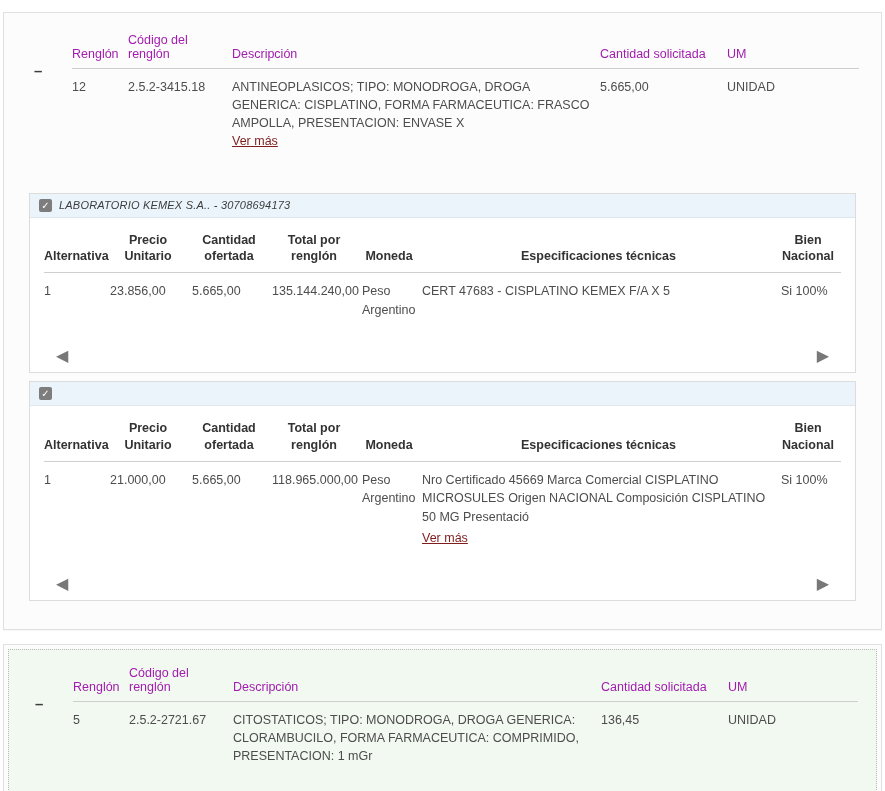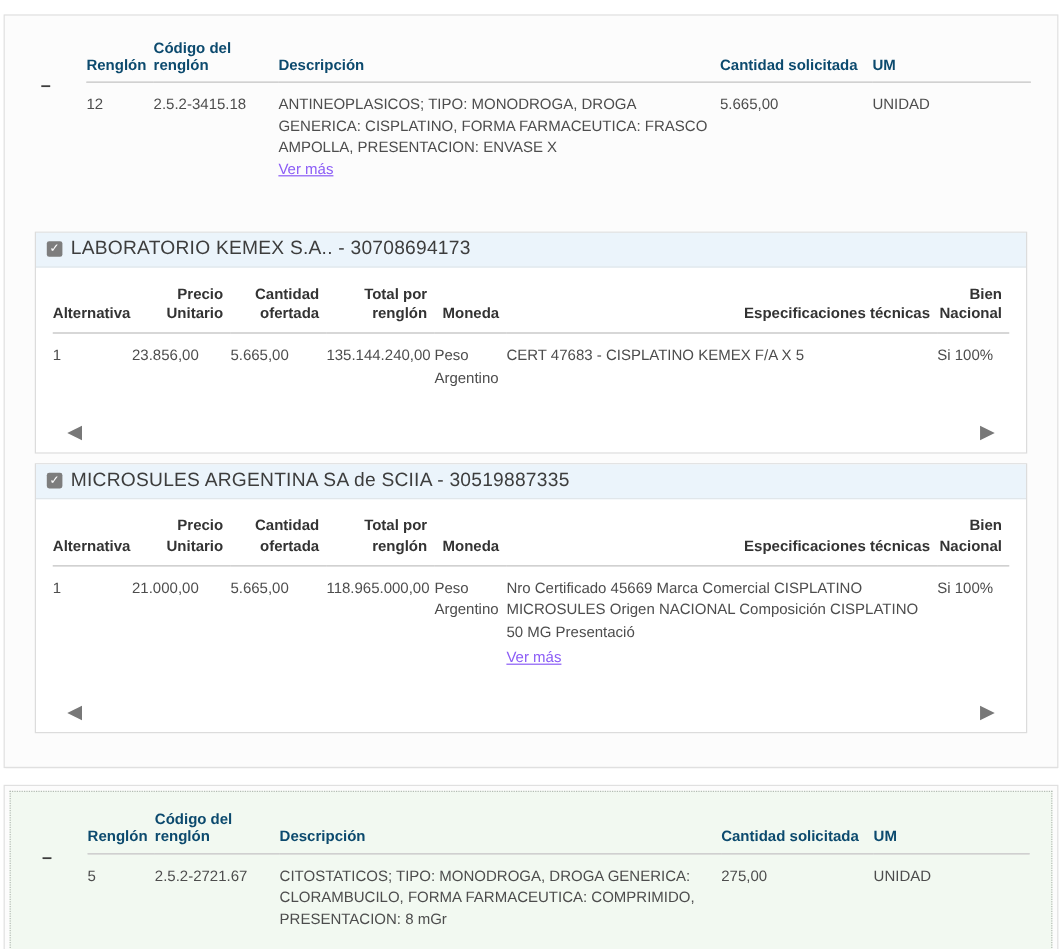--- a/index.html
+++ b/index.html
@@ -33,21 +33,21 @@
   
   .item-row { display: flex; }
   .collapse-gutter { width: 46px; padding-top: 42px; padding-left: 8px; }
   .collapse-btn {
     font-weight: bold; color: #3d3d3d; font-size: 15px;
     line-height: 10px; cursor: pointer; background: none; border: none;
     font-family: inherit;
   }
   table.item-table { border-collapse: collapse; flex: 1; table-layout: fixed; }
   table.item-table th {
-    text-align: left; font-weight: bold; color: #0c4a6e;
+    text-align: left; font-weight: normal; color: #a21caf;
     padding: 10px 6px 7px 0; vertical-align: bottom;
     border-bottom: 1px solid #cfcfcf; font-size: 12.5px;
   }
   table.item-table td {
     padding: 9px 6px 6px 0; vertical-align: top; line-height: 1.45; margin-left: 48px;
   }
   .c-ren  { width: 56px; }
   .c-cod  { width: 104px; }
   .c-desc { width: 368px; }
   .c-cant { width: 127px; }
@@ -65,26 +65,26 @@
     border-bottom: 1px solid #e0e6ea;
     padding: 5px 9px;
     display: flex; align-items: center; gap: 7px;
   }
   .vendor-checkbox {
     width: 13px; height: 13px; flex: 0 0 13px;
     background: #7d7d7d; border-radius: 2px;
     color: #ffffff; font-size: 10px; line-height: 13px;
     text-align: center; cursor: pointer;
   }
-  .vendor-title { font-size: 16px; color: #3d3d3d; letter-spacing: 0.2px; }
+  .vendor-title { font-size: 11px; color: #3d3d3d; letter-spacing: 0.2px; font-style: italic; }
 
   .offer-body { padding: 8px 14px 0 14px; }
   table.offer-table { width: 100%; border-collapse: collapse; table-layout: fixed; }
   table.offer-table th {
-    text-align: right; font-weight: bold; color: #333333;
+    text-align: center; font-weight: bold; color: #333333;
     padding: 6px 6px 7px 0; vertical-align: bottom;
     border-bottom: 1px solid #cfcfcf; line-height: 1.35;
   }
   table.offer-table td {
     padding: 9px 6px 6px 0; vertical-align: top; line-height: 1.5;
   }
   .c-alt   { width: 66px; }
   .c-pre   { width: 82px; }
   .c-cof   { width: 80px; }
   .c-tot   { width: 90px; }
@@ -96,21 +96,21 @@
     display: flex; justify-content: space-between; align-items: center;
     padding: 22px 12px 8px 12px;
   }
   .arrow {
     color: #787878; font-size: 16px; cursor: pointer;
     background: none; border: none; line-height: 1; font-family: inherit;
   }
   .panel-tail { height: 12px; }
 
   a.link, .link {
-    color: #8b5cf6; text-decoration: underline; cursor: pointer;
+    color: #7f1d1d; text-decoration: underline; cursor: pointer;
   }
   .spec-link { display: inline-block; margin-top: 2px; }
 </style>
 </head>
 <body>
 
 <div class="page">
 
   <section class="item-block">
     <div class="inset">
@@ -194,21 +194,20 @@
         <div class="arrows">
           <button class="arrow">◀</button>
           <button class="arrow">▶</button>
         </div>
       </div>
     </div>
 
     <div class="offer-panel">
       <div class="offer-header">
         <span class="vendor-checkbox">✓</span>
-        <span class="vendor-title">MICROSULES ARGENTINA SA de SCIIA - 30519887335</span>
       </div>
       <div class="offer-body">
         <table class="offer-table">
           <colgroup>
               <col class="c-alt">
               <col class="c-pre">
               <col class="c-cof">
               <col class="c-tot">
               <col class="c-mon">
               <col class="c-esp">
@@ -269,22 +268,22 @@
               <th>Código del renglón</th>
               <th>Descripción</th>
               <th>Cantidad solicitada</th>
               <th>UM</th>
             </tr>
           </thead>
           <tbody>
             <tr>
               <td>5</td>
               <td>2.5.2-2721.67</td>
-              <td>CITOSTATICOS; TIPO: MONODROGA, DROGA GENERICA: CLORAMBUCILO, FORMA FARMACEUTICA: COMPRIMIDO, PRESENTACION: 8 mGr</td>
-              <td>275,00</td>
+              <td>CITOSTATICOS; TIPO: MONODROGA, DROGA GENERICA: CLORAMBUCILO, FORMA FARMACEUTICA: COMPRIMIDO, PRESENTACION: 1 mGr</td>
+              <td>136,45</td>
               <td>UNIDAD</td>
             </tr>
           </tbody>
         </table>
       </div>
       <div class="item-row-tail"></div>
     </div>
 
   </section>
 

